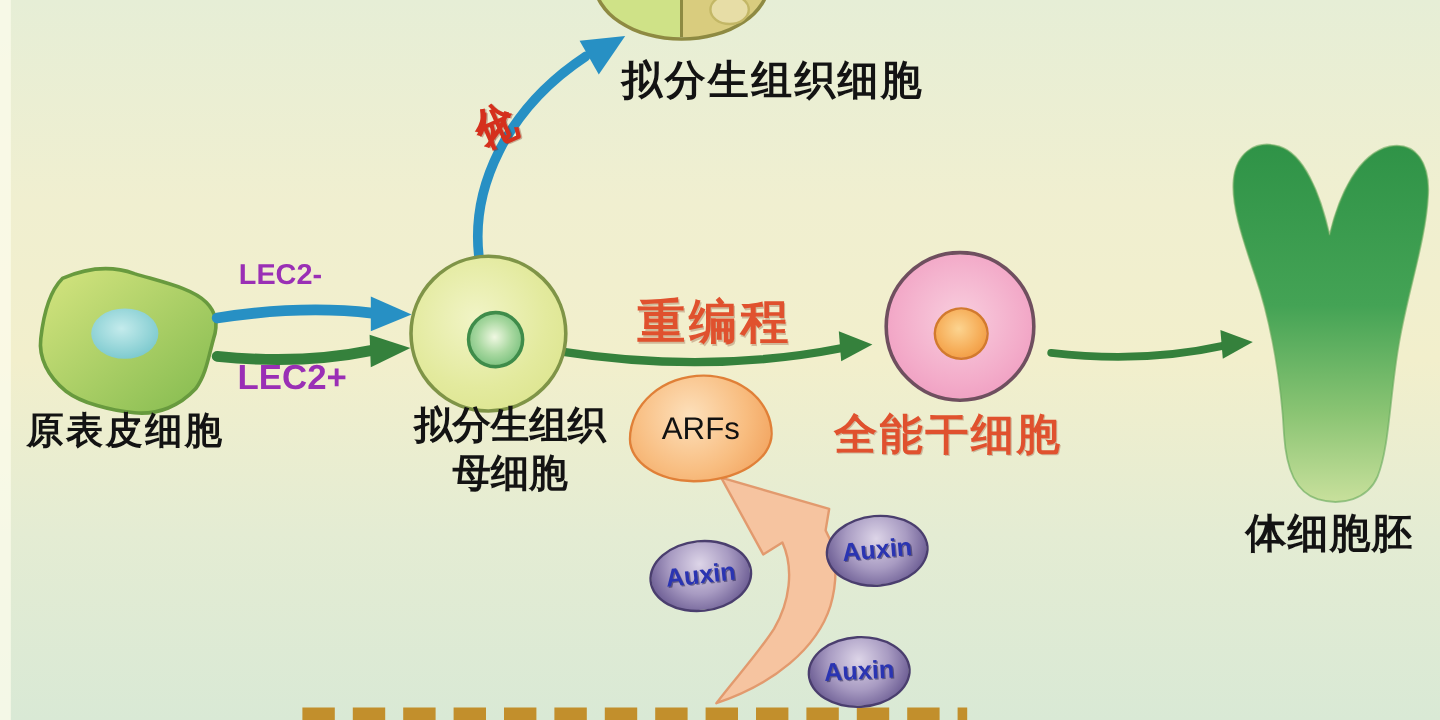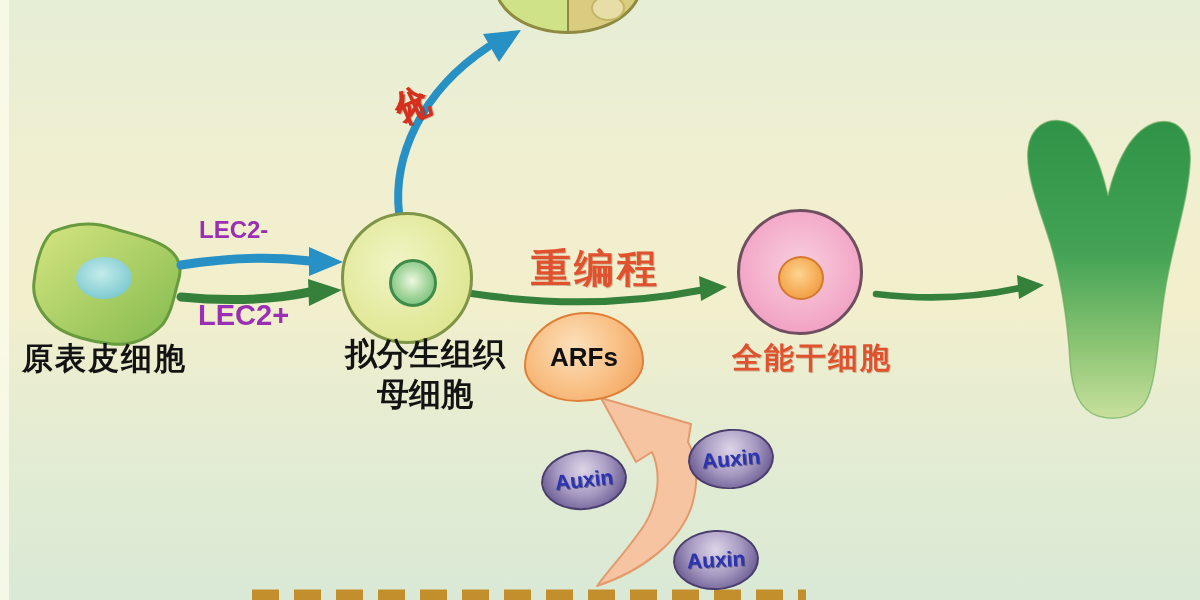--- a/index.html
+++ b/index.html
@@ -41,21 +41,21 @@
     position:absolute;left:94px;top:56px;width:34px;height:26px;border-radius:50%;
     border:2px solid #c3b766;box-sizing:border-box;background:#e7dda6;
   }
   .blob-arfs{
     position:absolute;left:524px;top:312px;width:120px;height:90px;box-sizing:border-box;
     border-radius:52% 48% 55% 45% / 60% 55% 45% 40%;
     border:2px solid #e08038;
     background:radial-gradient(circle at 42% 38%,#fde0bb 0%,#f8bd80 55%,#f09a52 100%);
     display:flex;align-items:center;justify-content:center;
   }
-  .blob-arfs span{font-weight:700;font-size:26px;color:#111;}
+  .blob-arfs span{font-weight:400;font-size:26px;color:#111;}
   .auxin{
     position:absolute;width:86px;height:60px;border-radius:50%;box-sizing:border-box;
     border:2px solid #4a3e6e;
     background:radial-gradient(circle at 50% 32%,#ddd5e8 0%,#a89bc2 45%,#6f6096 78%,#55477a 100%);
     display:flex;align-items:center;justify-content:center;
   }
   .auxin span{font-weight:700;font-size:21px;color:#2a34b2;text-shadow:1px 1px 0 rgba(10,10,60,.45);}
   .diff{
     position:absolute;left:372px;top:62px;font-size:34px;font-weight:700;color:#d5301d;
     writing-mode:vertical-lr;text-orientation:upright;transform:rotate(-24deg);
@@ -179,19 +179,21 @@
   <div class="lbl lbl-purple" style="left:199px;top:216px;font-size:24px;">LEC2-</div>
   <div class="lbl lbl-purple" style="left:198px;top:299px;font-size:29px;">LEC2+</div>
 
   <div class="mother-label">
     <div>拟分生组织</div>
     <div>母细胞</div>
   </div>
 
   <div class="diff">分化</div>
 
+  <div class="lbl lbl-black" style="left:518px;top:44px;font-size:34px;letter-spacing:2px;">拟分生组织细胞</div>
 
   <div class="lbl lbl-orange" style="left:531px;top:241px;font-size:40px;letter-spacing:3px;">重编程</div>
 
-  <div class="lbl lbl-orange" style="left:732px;top:338px;font-size:30px;letter-spacing:2px;">全能干细胞</div>
+  <div class="lbl lbl-orange" style="left:695px;top:338px;font-size:36px;letter-spacing:2px;">全能干细胞</div>
 
+  <div class="lbl lbl-black" style="left:1038px;top:422px;font-size:34px;letter-spacing:1px;">体细胞胚</div>
 
 </div>
 
 </body></html>

